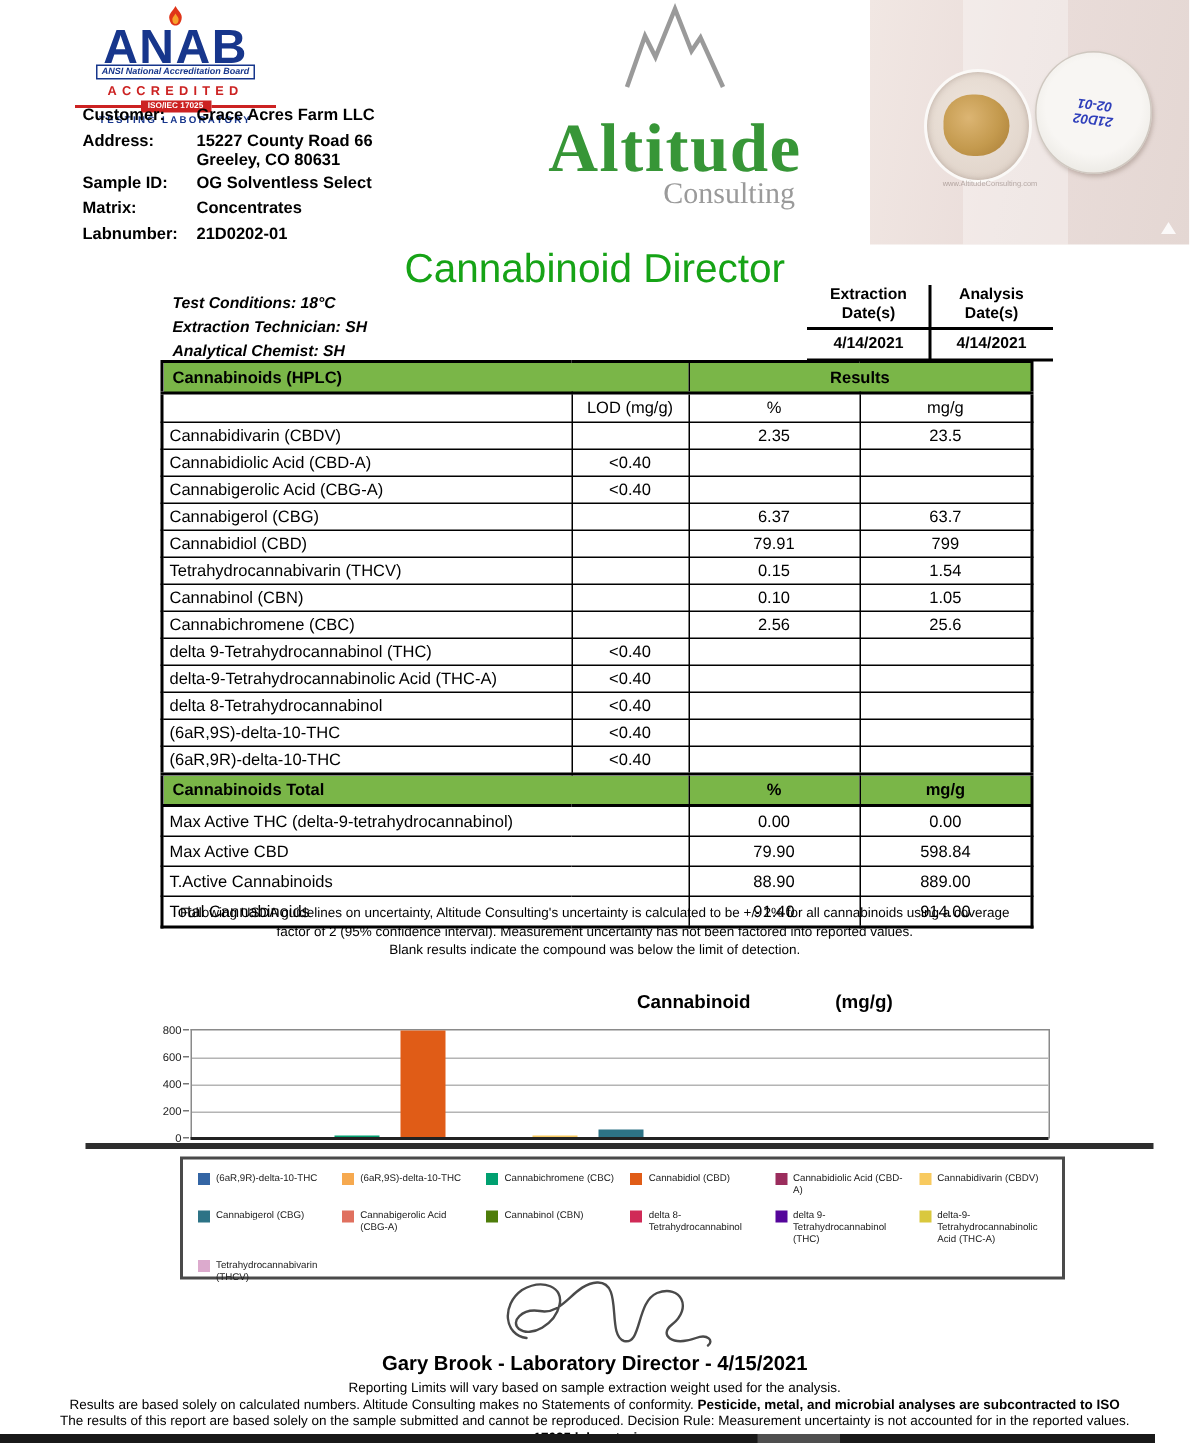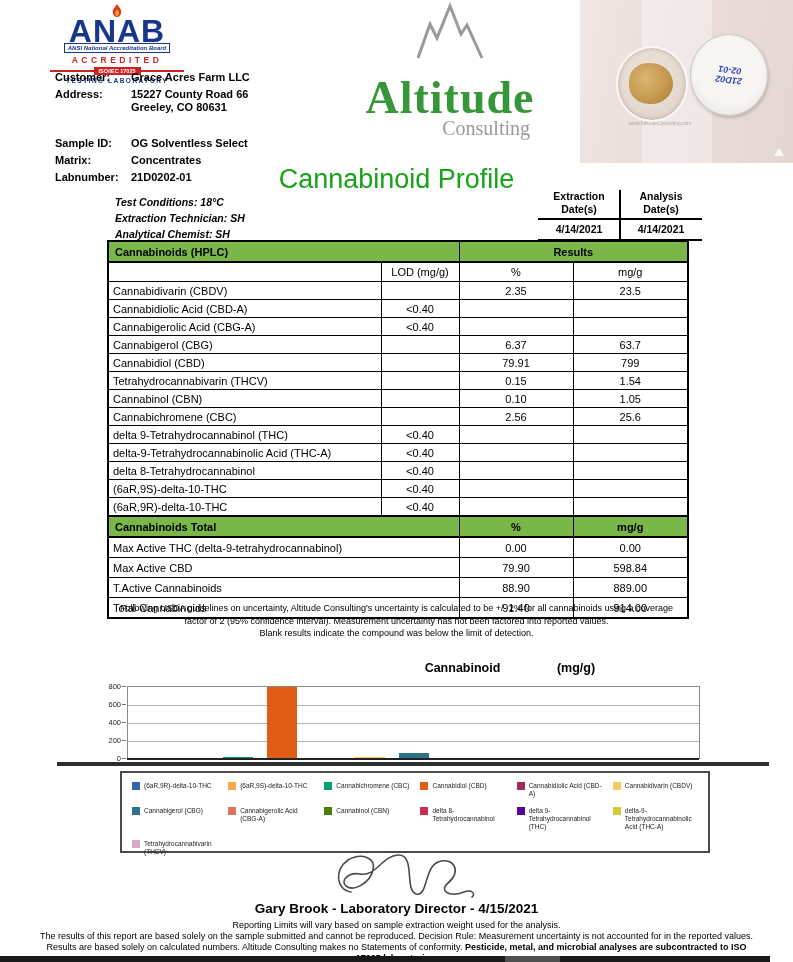--- a/index.html
+++ b/index.html
@@ -14,21 +14,21 @@
             font-size:6px;font-style:italic;font-weight:bold;}
   .anab-accredited{font-size:8.5px;font-weight:bold;color:#cc2222;letter-spacing:3.5px;margin-top:2px;}
   .anab-iso{display:flex;align-items:center;margin-top:2px;}
   .anab-iso .rule{flex:1;height:2px;background:#cc2222;}
   .anab-iso .band{background:#cc2222;color:#fff;font-size:5.5px;font-weight:bold;padding:1px 5px;}
   .anab-testing{font-size:6.5px;font-weight:bold;letter-spacing:1.5px;margin-top:2px;}
 
   
   .cust{position:absolute;left:55px;top:71px;font-size:11px;font-weight:bold;}
   .cust-row{display:flex;margin-bottom:4px;}
-  .cust-row.gap-after{margin-bottom:23px;}
+  .cust-row.gap-after{margin-bottom:2px;}
   .cust-label{width:76px;}
   .cust-val div{line-height:13px;}
 
   
   .alt-logo{position:absolute;left:322px;top:2px;width:256px;text-align:center;}
   .alt-name{font-family:"Liberation Serif","DejaVu Serif",serif;font-weight:600;font-size:46px;
             color:#379637;line-height:44px;letter-spacing:1px;margin-top:12px;}
   .alt-sub{font-family:"Liberation Serif","DejaVu Serif",serif;font-size:20px;color:#9a9a9a;
            text-align:right;padding-right:48px;margin-top:-3px;}
 
@@ -180,21 +180,21 @@
     <div class="lid">
       <div class="lid-label">
         <div>21D02</div>
         <div>02-01</div>
       </div>
     </div>
     <div class="watermark">www.AltitudeConsulting.com</div>
     <div class="corner-mark"></div>
   </div>
 
-  <div class="report-title">Cannabinoid Profile</div>
+  <div class="report-title">Cannabinoid Director</div>
 
   <div class="conditions">
     <div>Test Conditions: 18°C</div>
     <div>Extraction Technician: SH</div>
     <div>Analytical Chemist: SH</div>
   </div>
 
   <div class="dates">
     <div class="dates-row dates-hdr">
       <div>
@@ -440,21 +440,21 @@
 
   <div class="sig">
     <svg width="200" height="55" viewBox="0 0 200 55">
       <path d="M55,42 C40,40 38,20 52,10 C66,2 80,8 77,20 C74,33 58,42 50,36 C44,31 52,22 64,24 C80,27 86,6 102,5 C120,4 108,40 120,44 C132,47 128,18 142,12 C158,6 166,22 152,33 C143,40 152,48 168,42 C176,39 180,44 176,47" fill="none" stroke="#4a4a4a" stroke-width="1.6" stroke-linecap="round"></path>
     </svg>
   </div>
   <div class="director">Gary Brook - Laboratory Director - 4/15/2021</div>
 
   <div class="footer">
     <div>Reporting Limits will vary based on sample extraction weight used for the analysis.</div>
+    <div><span>Results are based solely on calculated numbers. Altitude Consulting makes no Statements of conformity.  </span><b>Pesticide, metal, and microbial analyses are subcontracted to ISO</b></div>
     <div>The results of this report are based solely on the sample submitted and cannot be reproduced. Decision Rule: Measurement uncertainty is not accounted for in the reported values.</div>
-    <div><span>Results are based solely on calculated numbers. Altitude Consulting makes no Statements of conformity.  </span><b>Pesticide, metal, and microbial analyses are subcontracted to ISO</b></div>
     <div><b>17025 laboratories.</b></div>
   </div>
 
   <div class="bottom-bar">
       <div class="seg"></div>
     </div>
 </div>
 
 </body></html>

